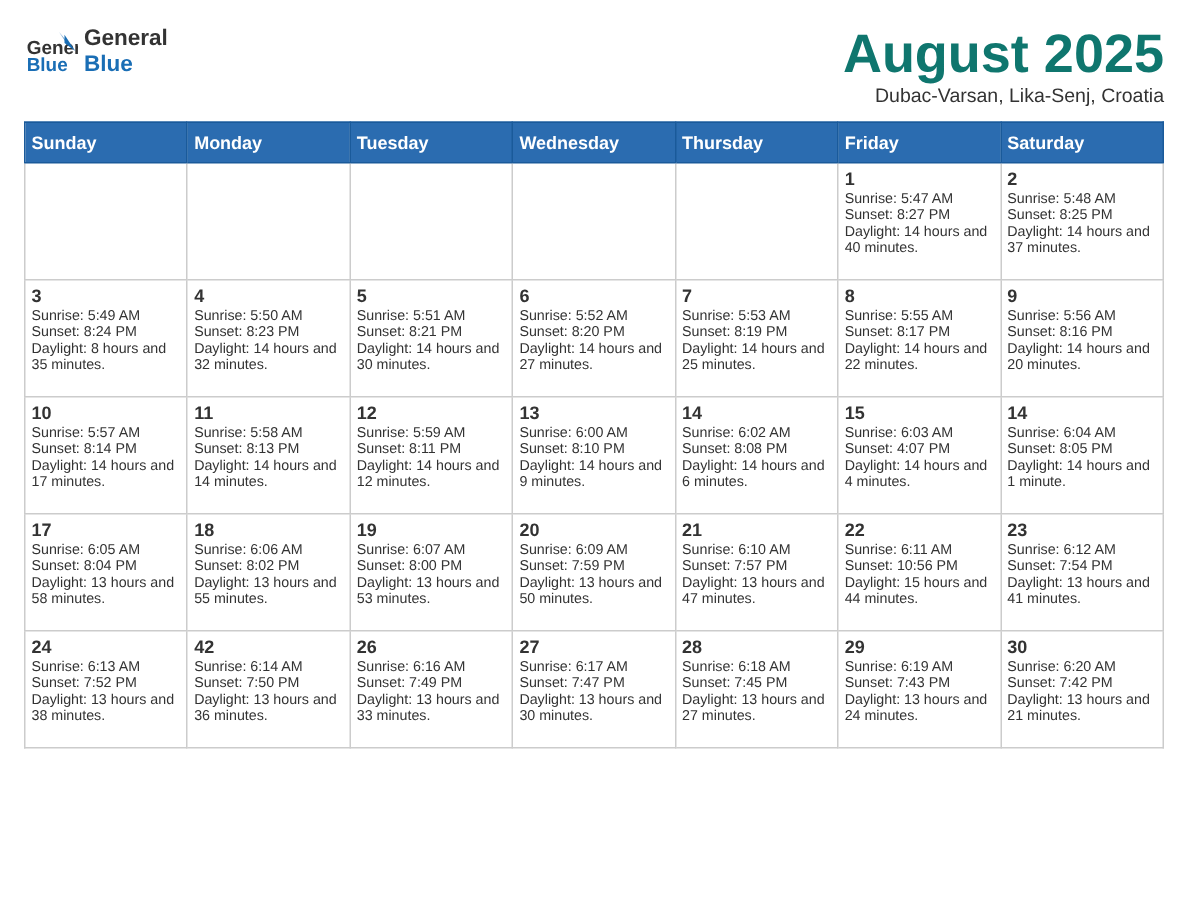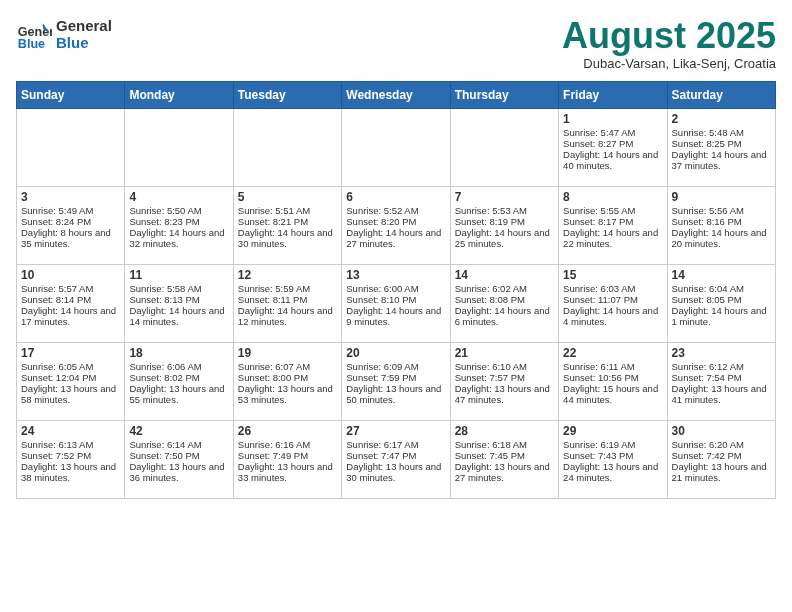--- a/index.html
+++ b/index.html
@@ -193,35 +193,35 @@
         </td>
         <td>
           <span class="day-num">14</span>
           <div>Sunrise: 6:02 AM</div>
           <div>Sunset: 8:08 PM</div>
           <div>Daylight: 14 hours and 6 minutes.</div>
         </td>
         <td>
           <span class="day-num">15</span>
           <div>Sunrise: 6:03 AM</div>
-          <div>Sunset: 11:07 PM</div>
+          <div>Sunset: 4:07 PM</div>
           <div>Daylight: 14 hours and 4 minutes.</div>
         </td>
         <td>
           <span class="day-num">14</span>
           <div>Sunrise: 6:04 AM</div>
           <div>Sunset: 8:05 PM</div>
           <div>Daylight: 14 hours and 1 minute.</div>
         </td>
       </tr>
       <tr>
         <td>
           <span class="day-num">17</span>
           <div>Sunrise: 6:05 AM</div>
-          <div>Sunset: 12:04 PM</div>
+          <div>Sunset: 8:04 PM</div>
           <div>Daylight: 13 hours and 58 minutes.</div>
         </td>
         <td>
           <span class="day-num">18</span>
           <div>Sunrise: 6:06 AM</div>
           <div>Sunset: 8:02 PM</div>
           <div>Daylight: 13 hours and 55 minutes.</div>
         </td>
         <td>
           <span class="day-num">19</span>

